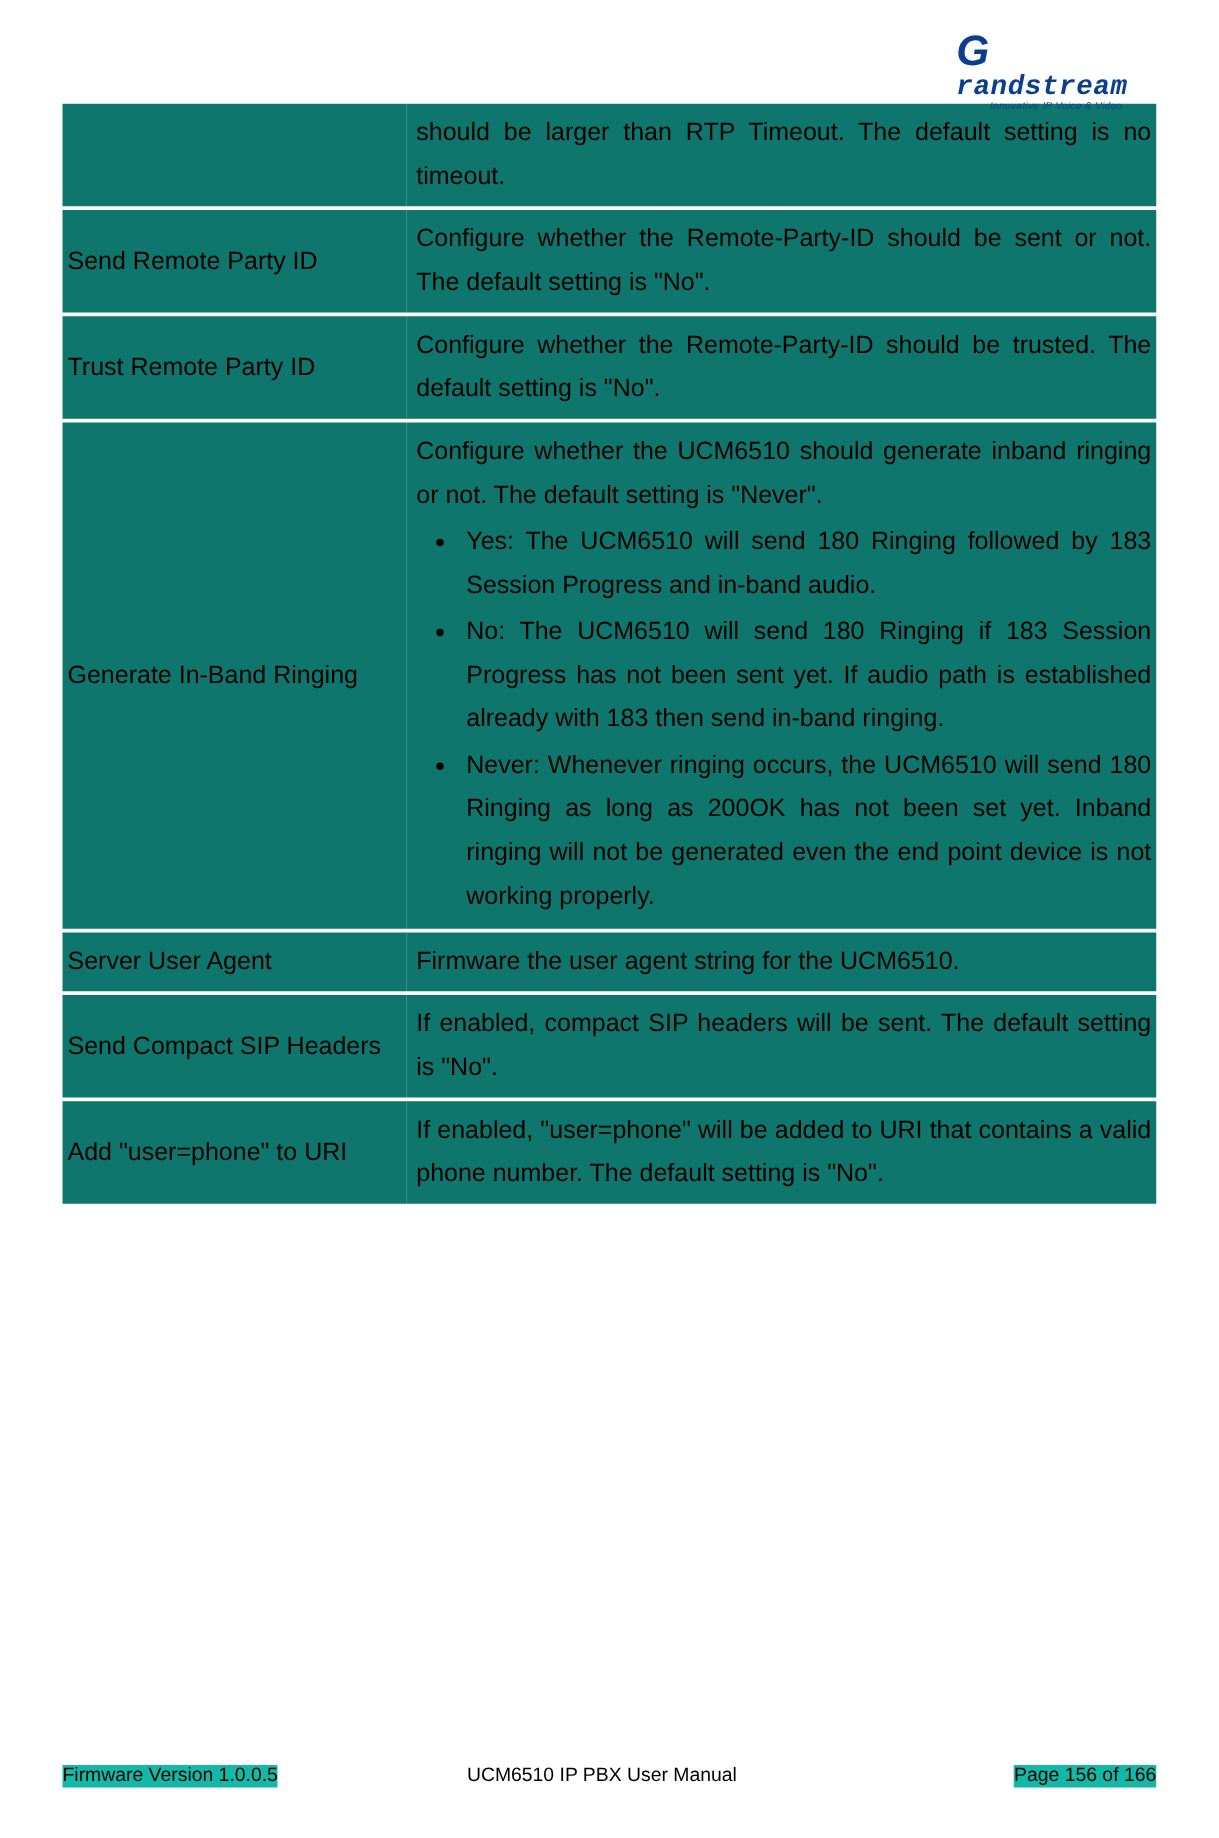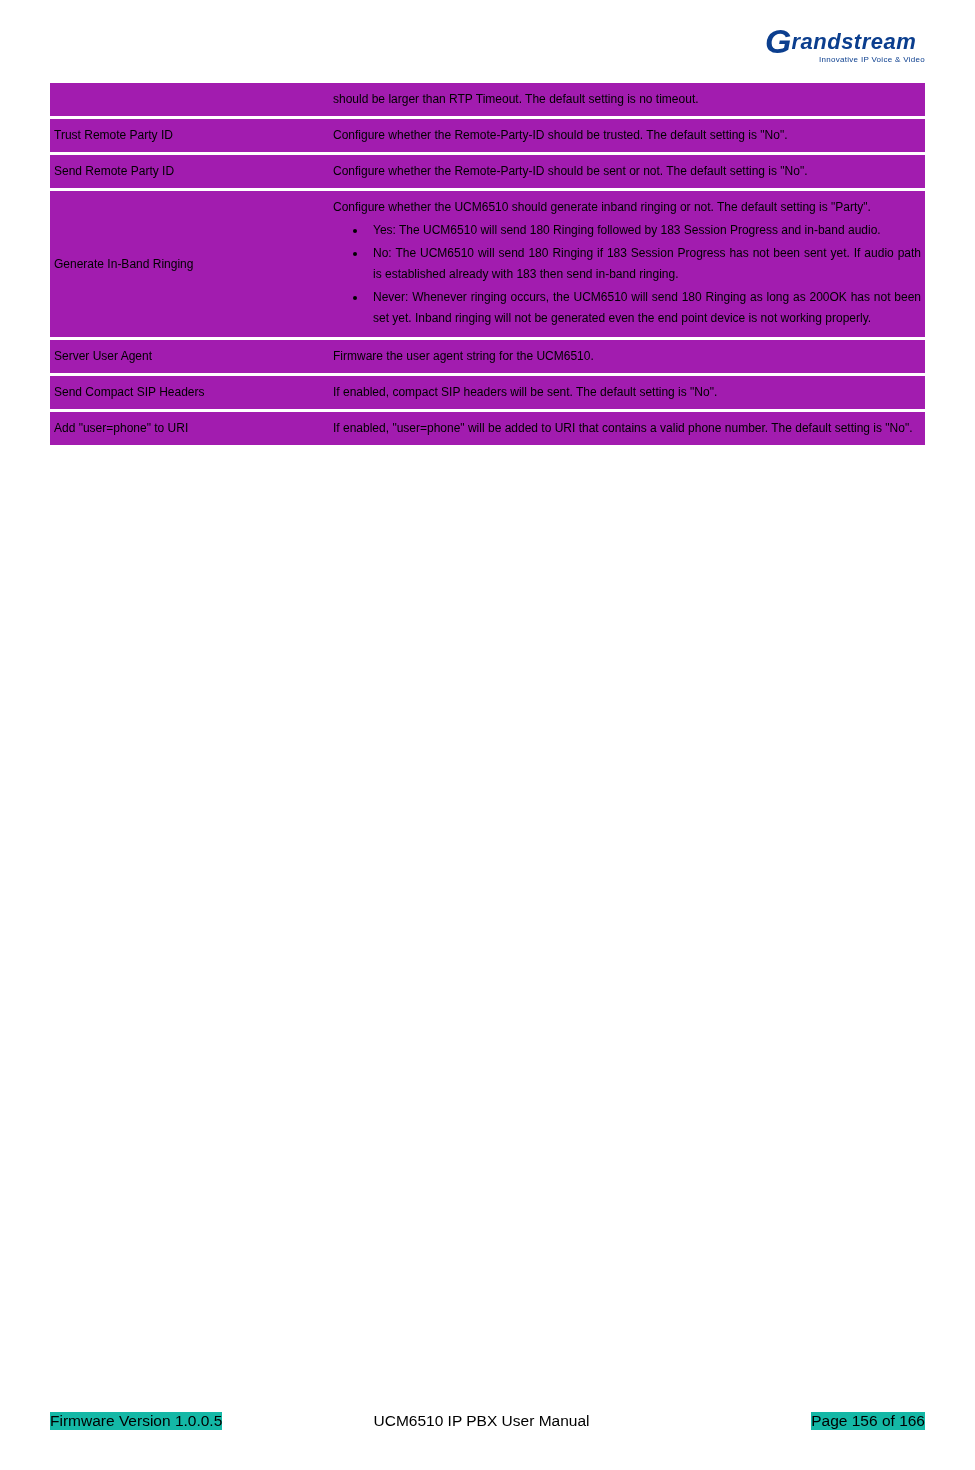--- a/index.html
+++ b/index.html
@@ -1,24 +1,24 @@
 <!DOCTYPE html>
 <html><head>
 <meta charset="utf-8">
 <style>
   * { box-sizing: border-box; margin: 0; padding: 0; }
   html, body { width: 975px; height: 1470px; font-family: Arial, Helvetica, sans-serif; background: #fff; color: #000; }
   .page { position: relative; width: 975px; height: 1470px; padding: 20px 50px 0 50px; }
   .logo { position: absolute; top: 18px; right: 50px; width: 160px; height: 48px; }
-  .logo-text { font-style: italic; font-weight: bold; font-size: 22px; color: #0b3e8e; letter-spacing: 0.5px; }
+  .logo-text { font-style: italic; font-weight: bold; font-size: 22px; color: #0b3e8e; letter-spacing: 0.5px; font-family: Liberation Mono, monospace; }
   .logo-g { font-size: 34px; color: #0b3e8e; font-style: italic; font-weight: bold; display:inline-block; transform: translateY(4px); }
-  .logo-sub { font-size: 8px; color: #0b3e8e; letter-spacing: 0.3px; margin-top: -2px; text-align:right; }
+  .logo-sub { font-size: 8px; color: #0b3e8e; font-style: italic; letter-spacing: 0.3px; margin-top: -2px; text-align:center; }
   .content { margin-top: 60px; }
   table.doc { border-collapse: separate; border-spacing: 0 3px; width: 100%; table-layout: fixed; }
-  table.doc td { background: #a21caf; vertical-align: middle; font-size: 12px; line-height: 1.75; }
+  table.doc td { background: #0f766e; vertical-align: middle; font-size: 20px; line-height: 1.75; }
   table.doc td.label { width: 275px; padding: 6px 8px 6px 4px; }
   table.doc td.desc  { padding: 6px 4px 6px 8px; text-align: justify; }
   td.desc ul { list-style: disc; padding-left: 34px; margin-top: 2px; }
   td.desc ul li { padding-left: 6px; margin: 2px 0; text-align: justify; }
   .footer { position: absolute; bottom: 40px; left: 50px; right: 50px; display: flex; justify-content: space-between; font-size: 15.5px; }
   .footer .center { position:absolute; left:0; right:12px; text-align:center; }
   .footer .left, .footer .right { position: relative; z-index: 1; background:#14b8a6; }
 </style>
 </head>
 <body>
@@ -35,33 +35,33 @@
   <div class="content">
     <table class="doc">
 
       <tbody>
           <tr>
         <td class="label"></td>
         <td class="desc">should be larger than RTP Timeout. The default setting is no timeout.</td>
       </tr>
 
       <tr>
+        <td class="label">Send Remote Party ID</td>
+        <td class="desc">Configure whether the Remote-Party-ID should be sent or not. The default setting is "No".</td>
+      </tr>
+
+      <tr>
         <td class="label">Trust Remote Party ID</td>
         <td class="desc">Configure whether the Remote-Party-ID should be trusted. The default setting is "No".</td>
       </tr>
 
       <tr>
-        <td class="label">Send Remote Party ID</td>
-        <td class="desc">Configure whether the Remote-Party-ID should be sent or not. The default setting is "No".</td>
-      </tr>
-
-      <tr>
         <td class="label">Generate In-Band Ringing</td>
         <td class="desc">
-          <div>Configure whether the UCM6510 should generate inband ringing or not. The default setting is "Party".</div>
+          <div>Configure whether the UCM6510 should generate inband ringing or not. The default setting is "Never".</div>
           <ul>
             <li>Yes: The UCM6510 will send 180 Ringing followed by 183 Session Progress and in-band audio.</li>
             <li>No: The UCM6510 will send 180 Ringing if 183 Session Progress has not been sent yet. If audio path is established already with 183 then send in-band ringing.</li>
             <li>Never: Whenever ringing occurs, the UCM6510 will send 180 Ringing as long as 200OK has not been set yet. Inband ringing will not be generated even the end point device is not working properly.</li>
           </ul>
         </td>
       </tr>
 
       <tr>
         <td class="label">Server User Agent</td>

